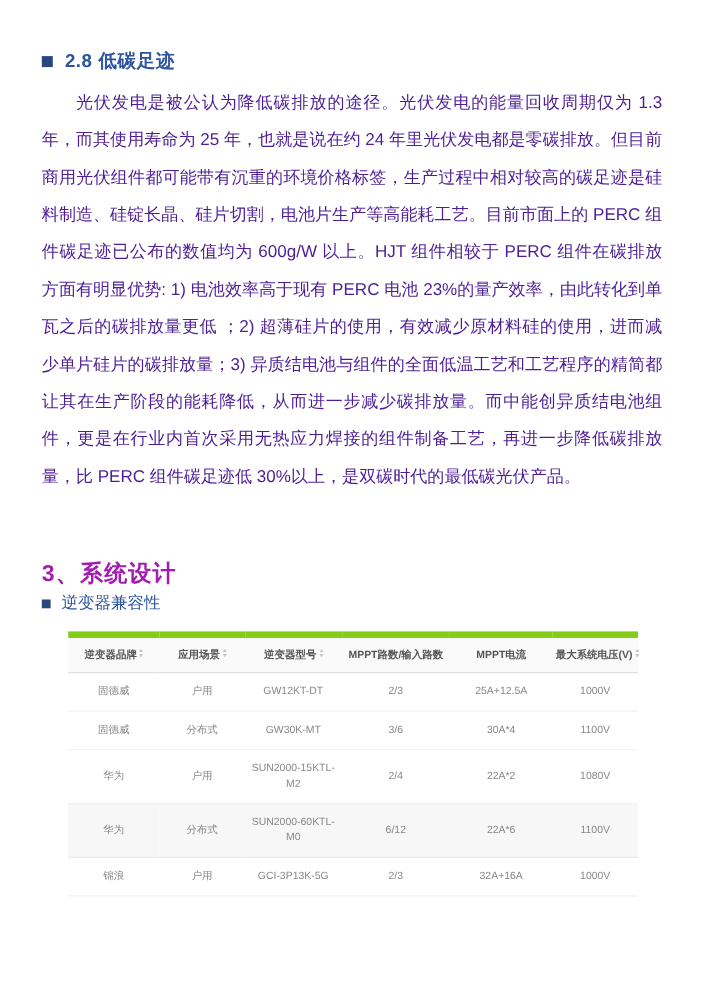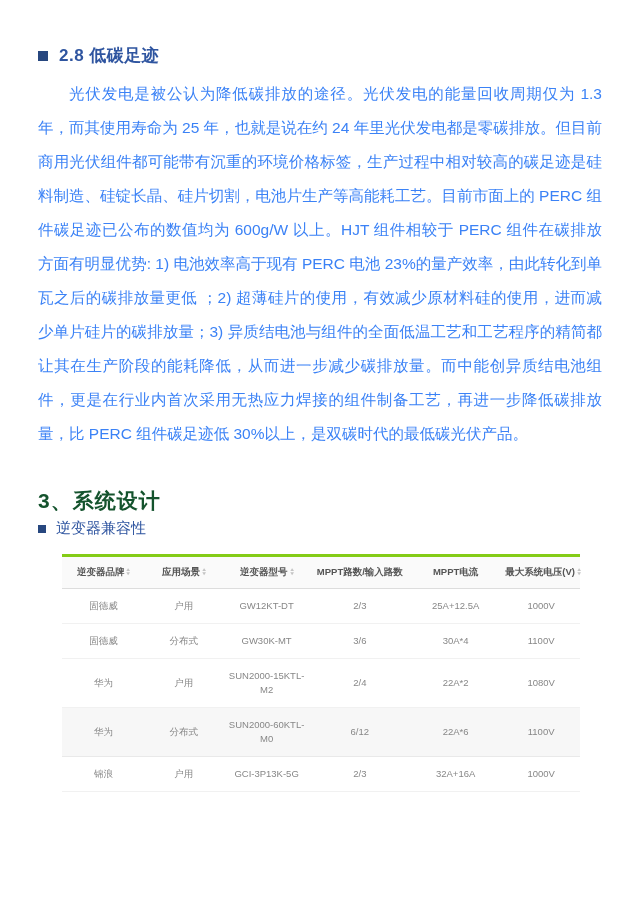--- a/index.html
+++ b/index.html
@@ -17,46 +17,46 @@
     display: flex; align-items: center; gap: 11px;
     margin-top: 44px;
     color: #2f55a0; font-size: 17px; font-weight: 600;
     letter-spacing: 0.5px;
     text-align: center;
   }
   .sq { width: 10px; height: 10px; background: #27477f; flex: 0 0 auto; }
 
   .body-p {
     margin-top: 10px;
-    font-size: 15.5px; line-height: 34px; color: #3b82f6;
+    font-size: 15.5px; line-height: 34px; color: #4c1d95;
     text-align: justify; text-indent: 2em;
   }
 
   
   .h-major {
-    margin-top: 36px;
-    color: #14532d; font-size: 21px; font-weight: 700;
+    margin-top: 56px;
+    color: #a21caf; font-size: 21px; font-weight: 700;
     letter-spacing: 1px;
   }
   .h-sub {
     display: flex; align-items: center; gap: 10px;
     margin-top: 4px;
     color: #2f55a0; font-size: 15px; font-weight: 500;
   }
   .h-sub .sq { width: 8px; height: 8px; }
   .body-p.tight { margin-top: 6px; }
 
   
   .tbl-wrap { margin: 16px 0 0 24px; width: 518px; }
   table { width: 100%; border-collapse: collapse; table-layout: fixed; }
   thead tr { background: #fafafa; }
   th {
     font-size: 9.5px; font-weight: 700; color: #555;
     padding: 9px 3px; text-align: center;
-    border-top: 3px solid #84cc16; border-bottom: 1px solid #dddddd;
+    border-top: 6px solid #84cc16; border-bottom: 1px solid #dddddd;
     white-space: nowrap;
   }
   td {
     font-size: 9.5px; color: #878787; font-weight: 400;
     padding: 10px 3px; text-align: center;
     border-bottom: 1px solid #f1f1f1;
     word-break: break-all; line-height: 14px;
   }
   tr.shaded { background: #f7f7f7; }
   tr.shaded td { border-bottom: 1px solid #e9e9e9; }

